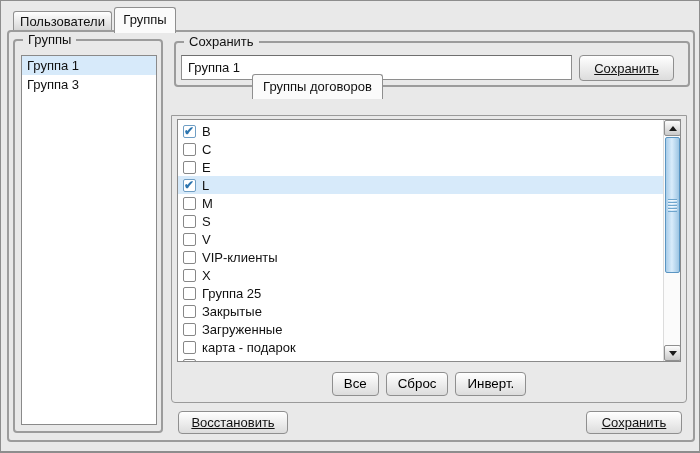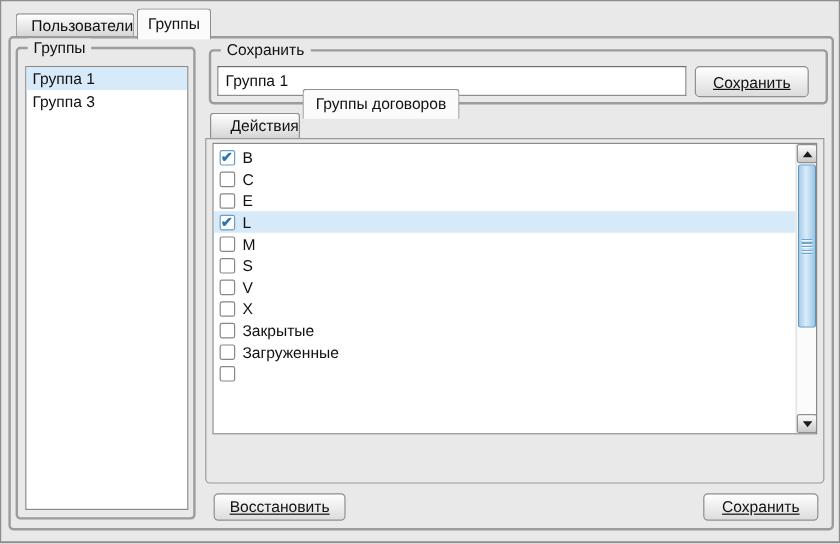--- a/index.html
+++ b/index.html
@@ -13,21 +13,21 @@
     overflow:hidden;
   }
 
   
   .tab {
     position:absolute; text-align:center;
     border:1px solid #8f8f8f; border-bottom:none;
     border-radius:3px 3px 0 0; cursor:default;
     white-space:nowrap; overflow:hidden;
   }
-  .tab.unselected { background:linear-gradient(#ffffff,#d6d6d6);text-align:right; }
+  .tab.unselected { background:linear-gradient(#ffffff,#d6d6d6); }
   .tab.selected   { background:#fbfbfb; }
 
   .main-tab-users  { left:12px; top:10px; width:99px; height:19px; line-height:19px; z-index:2; }
   .main-tab-groups { left:113px; top:6px; width:62px; height:26px; line-height:24px; z-index:4; }
 
   .main-panel {
     position:absolute; left:6px; top:29px; width:688px; height:412px;
     border:2px solid #9c9c9c; border-radius:4px; background:#e9e9e9; z-index:1;
   }
 
@@ -142,21 +142,20 @@
       <div class="row selected">Группа 1</div>
       <div class="row">Группа 3</div>
     </div>
 
   <div class="groupbox name-groupbox">
     <span class="gb-title">Сохранить</span>
   </div>
   <input class="name-input" type="text" value="Группа 1" style="">
   <button class="btn save-btn-top">Сохранить</button>
 
-  <div class="tab unselected inner-tab-actions">Действия</div>
   <div class="tab selected inner-tab-cg">Группы договоров</div>
   <div class="inner-content"></div>
 
   <div class="cg-list">
     <div class="cg-rows" id="cg-rows">
         <div class="cg-row checked">
           <span class="cbox"></span>
           <span class="cg-label">B</span>
         </div>
         <div class="cg-row">
@@ -178,45 +177,62 @@
         <div class="cg-row">
           <span class="cbox"></span>
           <span class="cg-label">S</span>
         </div>
         <div class="cg-row">
           <span class="cbox"></span>
           <span class="cg-label">V</span>
         </div>
         <div class="cg-row">
           <span class="cbox"></span>
+          <span class="cg-label">VIP-клиенты</span>
+        </div>
+        <div class="cg-row">
+          <span class="cbox"></span>
           <span class="cg-label">X</span>
         </div>
         <div class="cg-row">
           <span class="cbox"></span>
+          <span class="cg-label">Группа 25</span>
+        </div>
+        <div class="cg-row">
+          <span class="cbox"></span>
           <span class="cg-label">Закрытые</span>
         </div>
         <div class="cg-row">
           <span class="cbox"></span>
           <span class="cg-label">Загруженные</span>
+        </div>
+        <div class="cg-row">
+          <span class="cbox"></span>
+          <span class="cg-label">карта - подарок</span>
         </div>
         <div class="cg-row">
           <span class="cbox"></span>
           <span class="cg-label"></span>
         </div>
       </div>
     <div class="sbar">
       <div class="sbtn up">
         <span class="tri-up"></span>
       </div>
       <div class="sthumb">
         <span class="sgrip"></span>
       </div>
       <div class="sbtn down">
         <span class="tri-down"></span>
       </div>
     </div>
   </div>
 
+  <div class="action-row">
+    <button class="abtn">Все</button>
+    <button class="abtn">Сброс</button>
+    <button class="abtn">Инверт.</button>
+  </div>
 
   <button class="btn restore-btn">Восстановить</button>
   <button class="btn save-btn-bottom">Сохранить</button>
 
 </div>
 
 </body></html>

